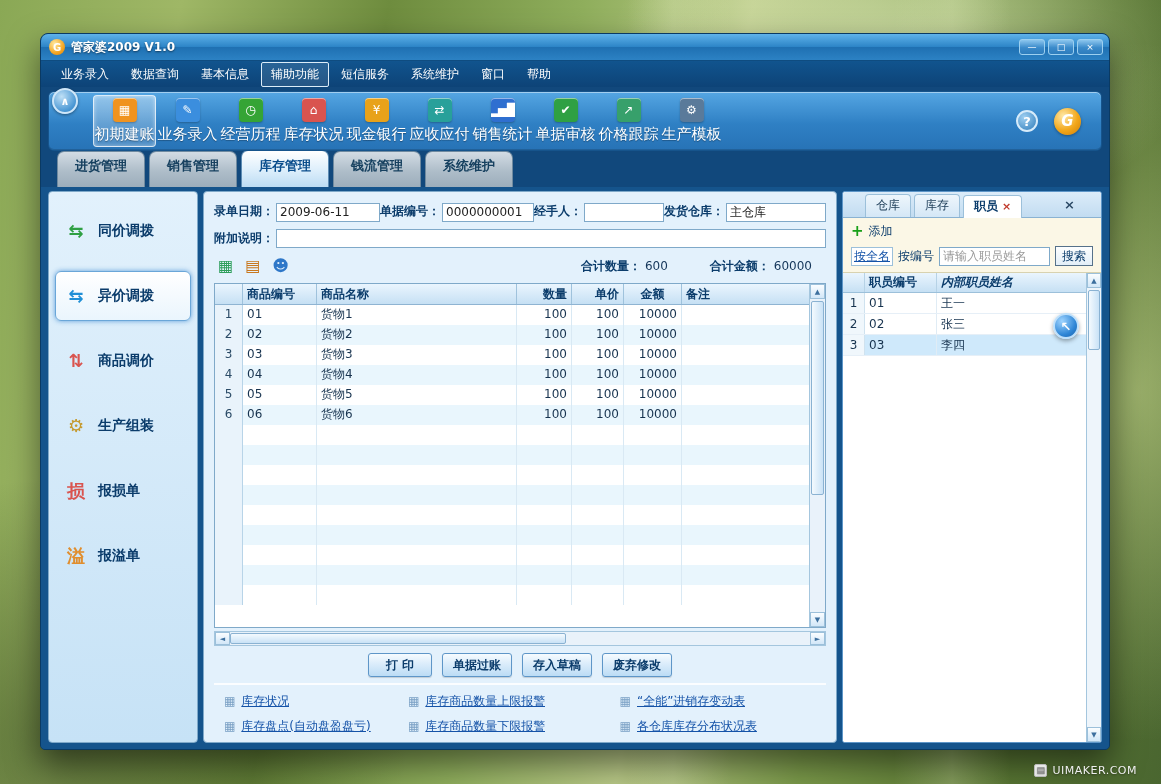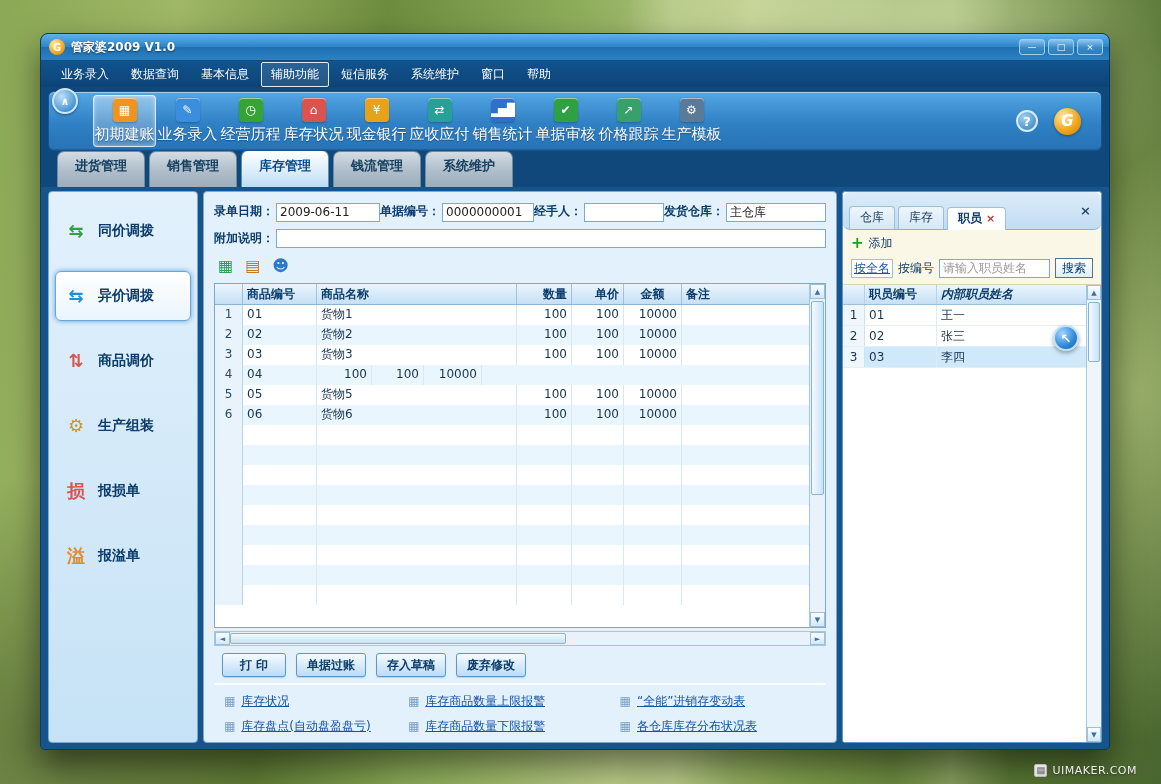--- a/index.html
+++ b/index.html
@@ -124,36 +124,36 @@
     color:#3c6f9e; font-size:7px; display:flex; align-items:center; justify-content:center; }
   .vtrack { flex:1; position:relative; }
   .vthumb { position:absolute; left:1px; right:1px; top:2px; height:62%; border:1px solid #8ab2d2;
     border-radius:2px; background:linear-gradient(90deg,#f4fafe,#c9e2f6); }
   .hscroll { height:15px; flex:none; margin-top:3px; border:1px solid #a4c6de; background:#e9f2fa; display:flex; }
   .hscroll .sarrow { width:15px; height:100%; }
   .htrack { flex:1; position:relative; }
   .hthumb { position:absolute; top:1px; bottom:1px; left:0; width:58%; border:1px solid #8ab2d2;
     border-radius:2px; background:linear-gradient(#f4fafe,#c9e2f6); }
 
-  .btnrow { flex:none; display:flex; justify-content:flex-start; gap:10px; margin:7px 8px 6px; }
+  .btnrow { flex:none; display:flex; justify-content:center; gap:10px; margin:7px 8px 6px; }
   .abtn { min-width:64px; height:24px; padding:0 10px; font-size:12px; font-weight:bold; color:#0b3c6b;
     border:1px solid #5e96c8; border-radius:3px; background:linear-gradient(#f6fbff,#d8ebfa 50%,#bcdcf5);
     box-shadow:0 1px 1px rgba(0,0,0,.15); font-family:inherit; cursor:pointer; white-space:nowrap; }
 
   .links { flex:none; border-top:2px solid #fbfdff; padding:8px 4px 4px 10px; display:grid;
     grid-template-columns:1fr 1.15fr 1.1fr; row-gap:9px; }
   .link-item { display:flex; align-items:center; gap:6px; font-size:12px; color:#1553a8; height:16px; }
   .link-icon { flex:none; color:#7aa0c4; font-size:12px; line-height:13px; }
   .link-icon::before { content:"▦"; }
   .link-text { text-decoration:underline; white-space:nowrap; overflow:hidden; }
 
   .right-panel { width:260px; flex:none; border:1px solid #5e96c8; border-radius:3px; background:#fff;
     display:flex; flex-direction:column; overflow:hidden; }
-  .rp-tabs { height:38px; flex:none; display:flex; background:linear-gradient(#dcecf9,#c2dcf1);
-    border-bottom:1px solid #8ab2d2; padding:3px 6px 0;border-radius:7px; }
+  .rp-tabs { height:26px; flex:none; display:flex; background:linear-gradient(#dcecf9,#c2dcf1);
+    border-bottom:1px solid #8ab2d2; padding:3px 22px 0; }
   .rp-tabs-inner { display:flex; align-items:flex-end; }
   .rp-tab { padding:2px 10px 3px; font-size:12px; color:#1a3a55; background:linear-gradient(#eef6fc,#d4e7f6);
     border:1px solid #9cc0da; border-bottom:none; border-radius:4px 4px 0 0; margin-right:3px;
     display:flex; gap:4px; align-items:center; white-space:nowrap; }
   .rp-tab.active { background:#fff; font-weight:bold; color:#0b3c6b; position:relative; top:1px; }
   .tab-close { color:#c0392b; font-weight:bold; font-size:11px; }
   .tab-close:empty { display:none; }
   .rp-close { margin-left:auto; align-self:center; color:#2c4a66; font-size:13px; font-weight:bold; padding:0 4px 3px; }
   .rp-top { flex:none; background:#fbf7e6; border-bottom:1px solid #d8d2b0; padding:5px 8px 6px; }
   .rp-add { display:flex; align-items:center; gap:5px; font-size:12px; color:#0b3c6b; margin-bottom:6px; }
@@ -378,20 +378,30 @@
 
         <div class="frow3">
           <div class="ticons">
 
               <span class="ticon" style="color: rgb(46, 158, 91);">▦</span>
 
               <span class="ticon" style="color: rgb(200, 120, 31);">▤</span>
 
               <span class="ticon" style="color: rgb(46, 119, 200);">☻</span>
             </div>
+          <div class="totals">
+            <div class="total-group">
+              <span class="tlabel">合计数量：</span>
+              <span class="tvalue">600</span>
+            </div>
+            <div class="total-group">
+              <span class="tlabel">合计金额：</span>
+              <span class="tvalue">60000</span>
+            </div>
+          </div>
         </div>
 
         <div class="grid">
           <div class="gmain">
             <div class="ghead">
               <div class="corner"></div>
 
                 <div class="hc">商品编号</div>
 
                 <div class="hc">商品名称</div>
@@ -432,20 +442,21 @@
                   <div class="c c2">货物3</div>
                   <div class="c c3">100</div>
                   <div class="c c4">100</div>
                   <div class="c c5">10000</div>
                   <div class="c c6"></div>
                 </div>
 
                 <div class="trow">
                   <div class="c c0">4</div>
                   <div class="c c1">04</div>
+                  <div class="c c2">货物4</div>
                   <div class="c c3">100</div>
                   <div class="c c4">100</div>
                   <div class="c c5">10000</div>
                   <div class="c c6"></div>
                 </div>
 
                 <div class="trow">
                   <div class="c c0">5</div>
                   <div class="c c1">05</div>
                   <div class="c c2">货物5</div>

